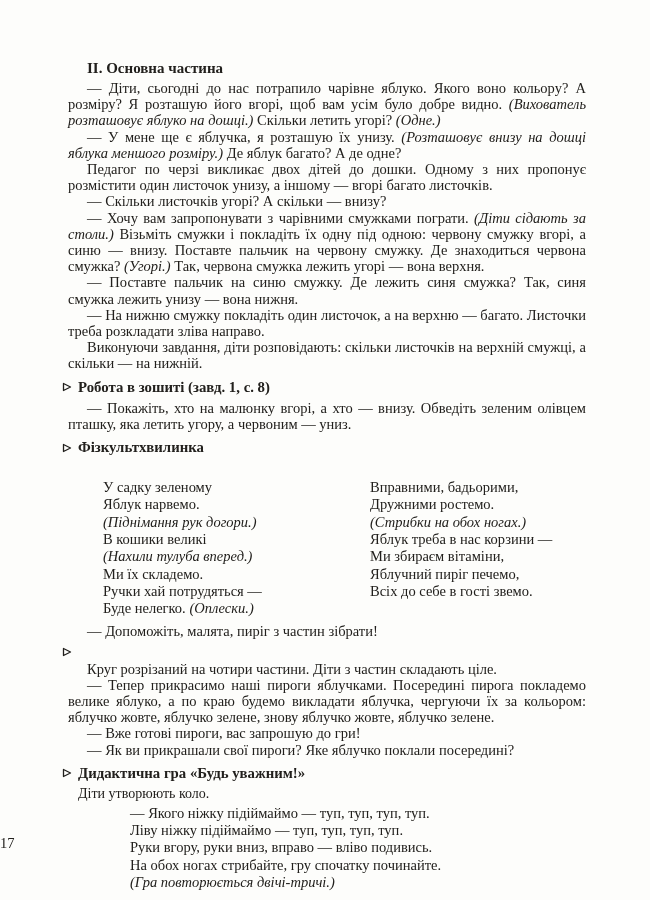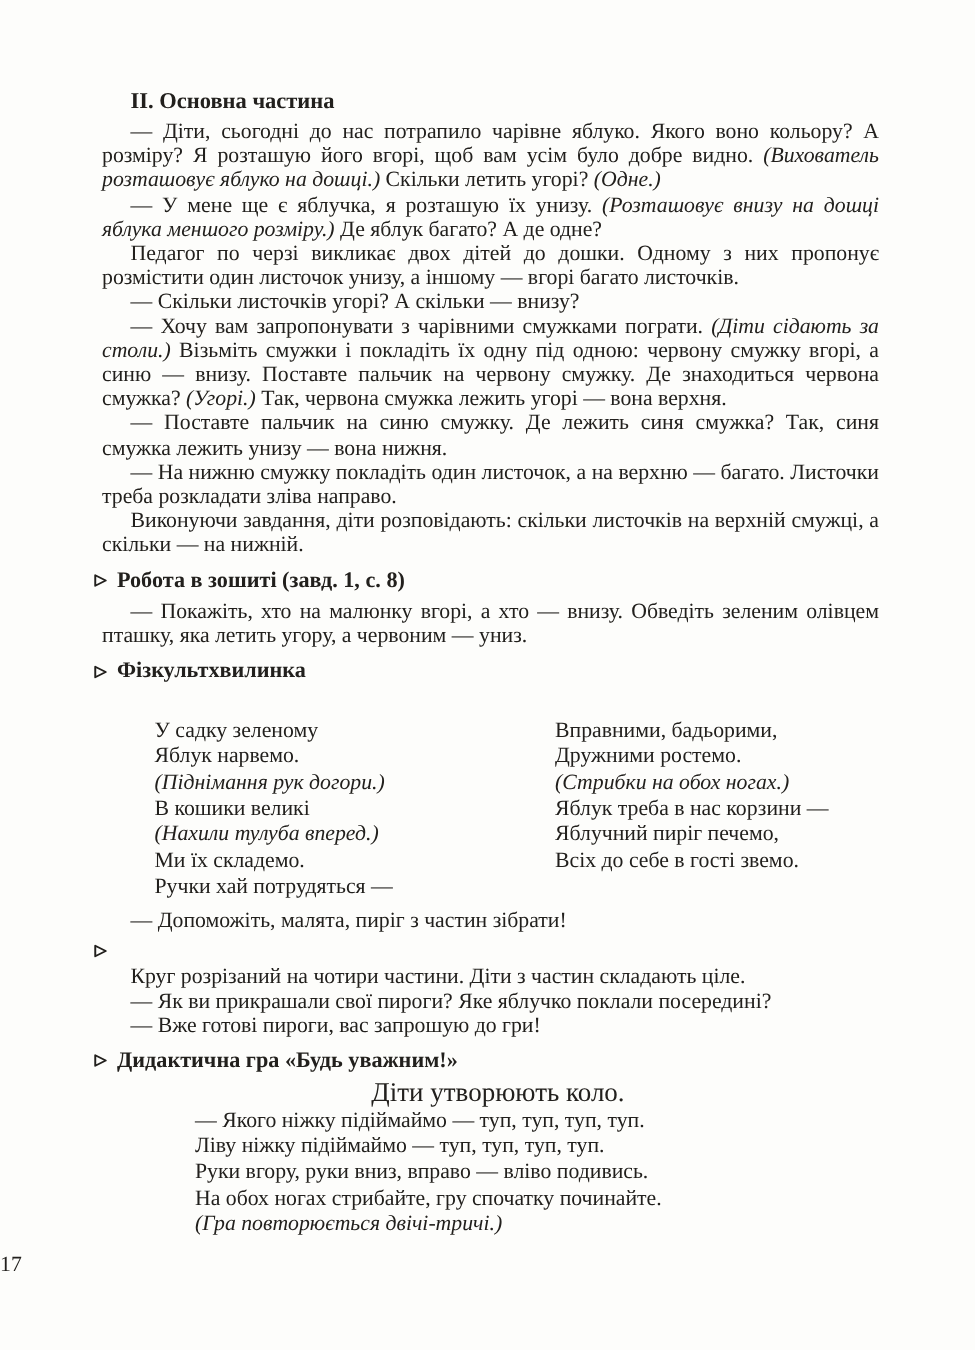--- a/index.html
+++ b/index.html
@@ -48,23 +48,22 @@
   .marker-heading .marker {
     flex: 0 0 auto;
     width: 10px;
     height: 10px;
     margin-right: 6px;
     display: inline-block;
   }
   
   .plain-line {
     margin: 0 0 0 10px;
-    font-size: 18px;
+    font-size: 14px;
     line-height: 16.8px;
-    text-align: center;
   }
   
   .verse-columns {
     display: flex;
     margin: 23px 0 6px 35px;
     font-size: 14.5px;
     line-height: 17.3px;
   }
   .verse-col-left  { width: 267px; flex: 0 0 auto; }
   .verse-col-right { flex: 1 1 auto; }
@@ -114,39 +113,42 @@
       </div>
       <div class="verse-columns">
         <div class="verse-col-left">
           <div class="verse-line"><span>У садку зеленому</span></div>
           <div class="verse-line"><span>Яблук нарвемо.</span></div>
           <div class="verse-line"><span class="italic">(Піднімання рук догори.)</span></div>
           <div class="verse-line"><span>В кошики великі</span></div>
           <div class="verse-line"><span class="italic">(Нахили тулуба вперед.)</span></div>
           <div class="verse-line"><span>Ми їх складемо.</span></div>
           <div class="verse-line"><span>Ручки хай потрудяться —</span></div>
+          <div class="verse-line"><span>Буде нелегко. </span><span class="italic">(Оплески.)</span></div>
         </div>
         <div class="verse-col-right">
           <div class="verse-line"><span>Вправними, бадьорими,</span></div>
           <div class="verse-line"><span>Дружними ростемо.</span></div>
           <div class="verse-line"><span class="italic">(Стрибки на обох ногах.)</span></div>
           <div class="verse-line"><span>Яблук треба в нас корзини —</span></div>
+          <div class="verse-line"><span>Ми збираєм вітаміни,</span></div>
           <div class="verse-line"><span>Яблучний пиріг печемо,</span></div>
           <div class="verse-line"><span>Всіх до себе в гості звемо.</span></div>
         </div>
       </div>
       <p class="para"><span>— Допоможіть, малята, пиріг з частин зібрати!</span></p>
       <div class="marker-heading">
         <svg viewBox="0 0 10 10" class="marker">
           <path d="M1.5 1.5 L8.5 5 L1.5 8.5 Z" fill="none" stroke="#22201d" stroke-width="1.3" stroke-linejoin="round"></path>
         </svg>
       </div>
       <p class="para"><span>Круг розрізаний на чотири частини. Діти з частин складають ціле.</span></p>
+      <p class="para"><span>— Тепер прикрасимо наші пироги яблучками. Посередині пирога покладемо велике яблуко, а по краю будемо викладати яблучка, чергуючи їх за кольором: яблучко жовте, яблучко зелене, знову яблучко жовте, яблучко зелене.</span></p>
+      <p class="para"><span>— Вже готові пироги, вас запрошую до гри!</span></p>
       <p class="para"><span>— Як ви прикрашали свої пироги? Яке яблучко поклали посередині?</span></p>
-      <p class="para"><span>— Вже готові пироги, вас запрошую до гри!</span></p>
       <div class="marker-heading">
         <svg viewBox="0 0 10 10" class="marker">
           <path d="M1.5 1.5 L8.5 5 L1.5 8.5 Z" fill="none" stroke="#22201d" stroke-width="1.3" stroke-linejoin="round"></path>
         </svg>
         <span>Дидактична гра «Будь уважним!»</span>
       </div>
       <div class="plain-line">Діти утворюють коло.</div>
       <div class="verse-block">
         <div class="verse-line"><span>— Якого ніжку підіймаймо — туп, туп, туп, туп.</span></div>
         <div class="verse-line"><span>Ліву ніжку підіймаймо — туп, туп, туп, туп.</span></div>

